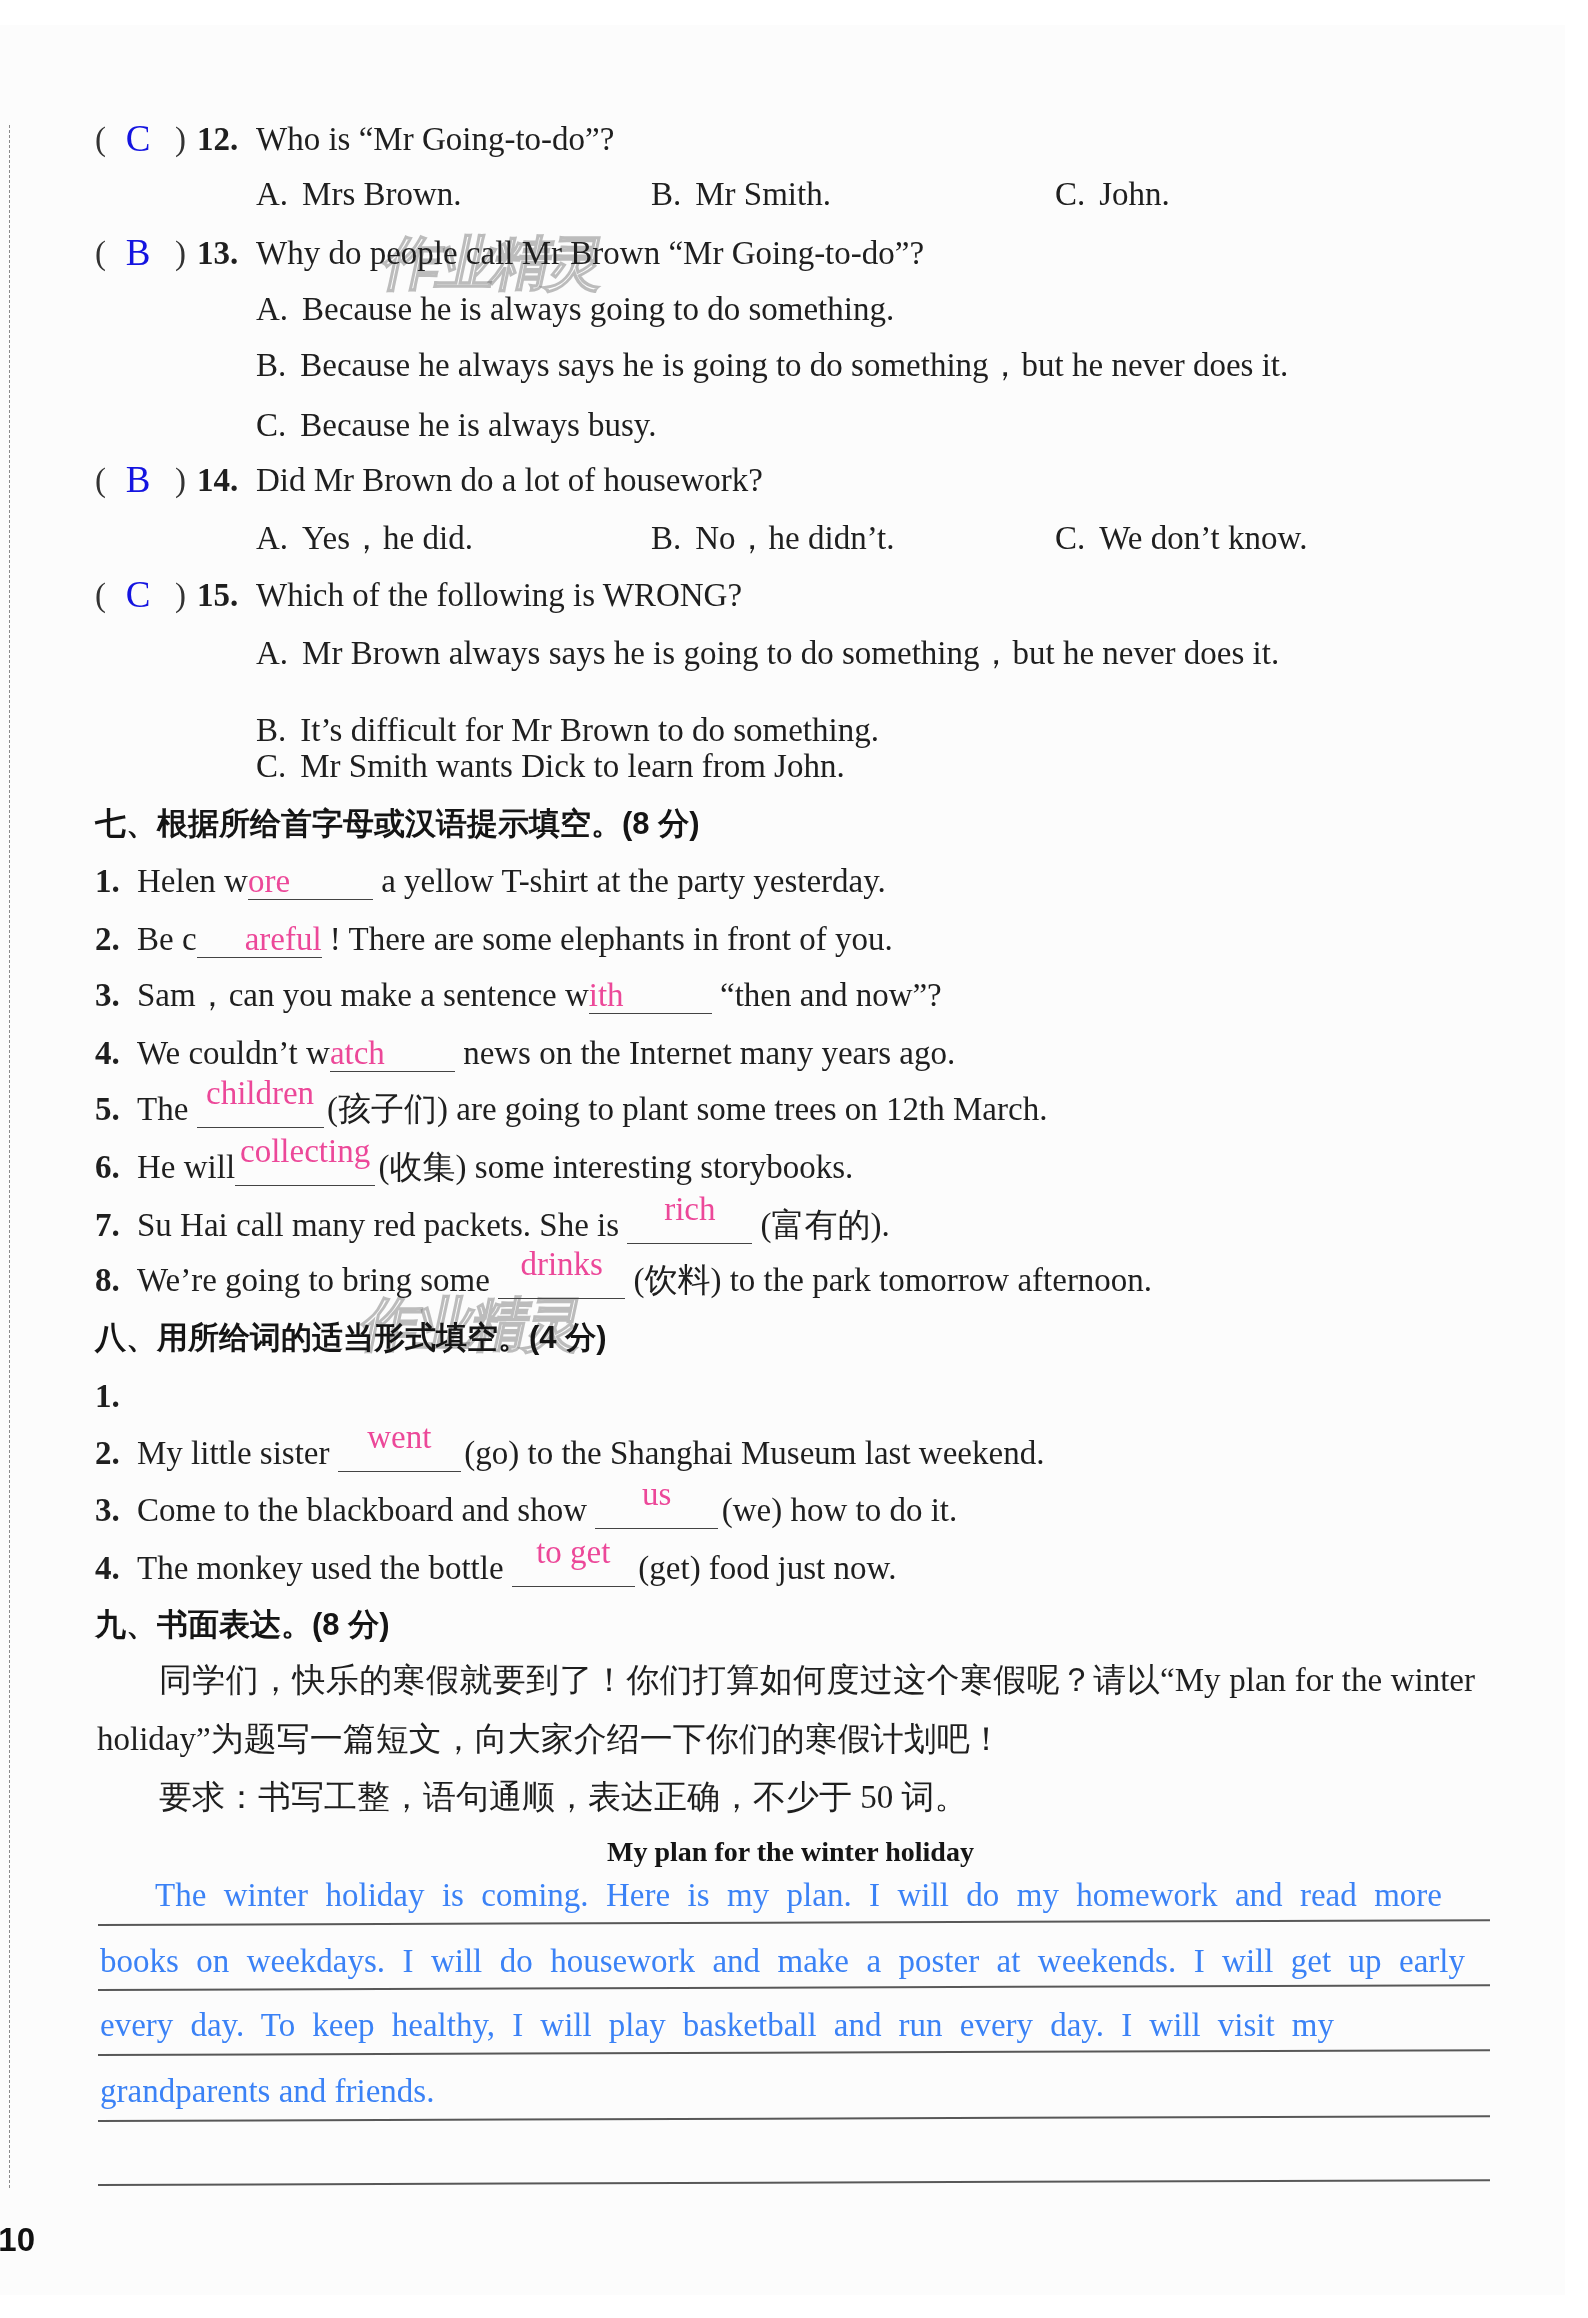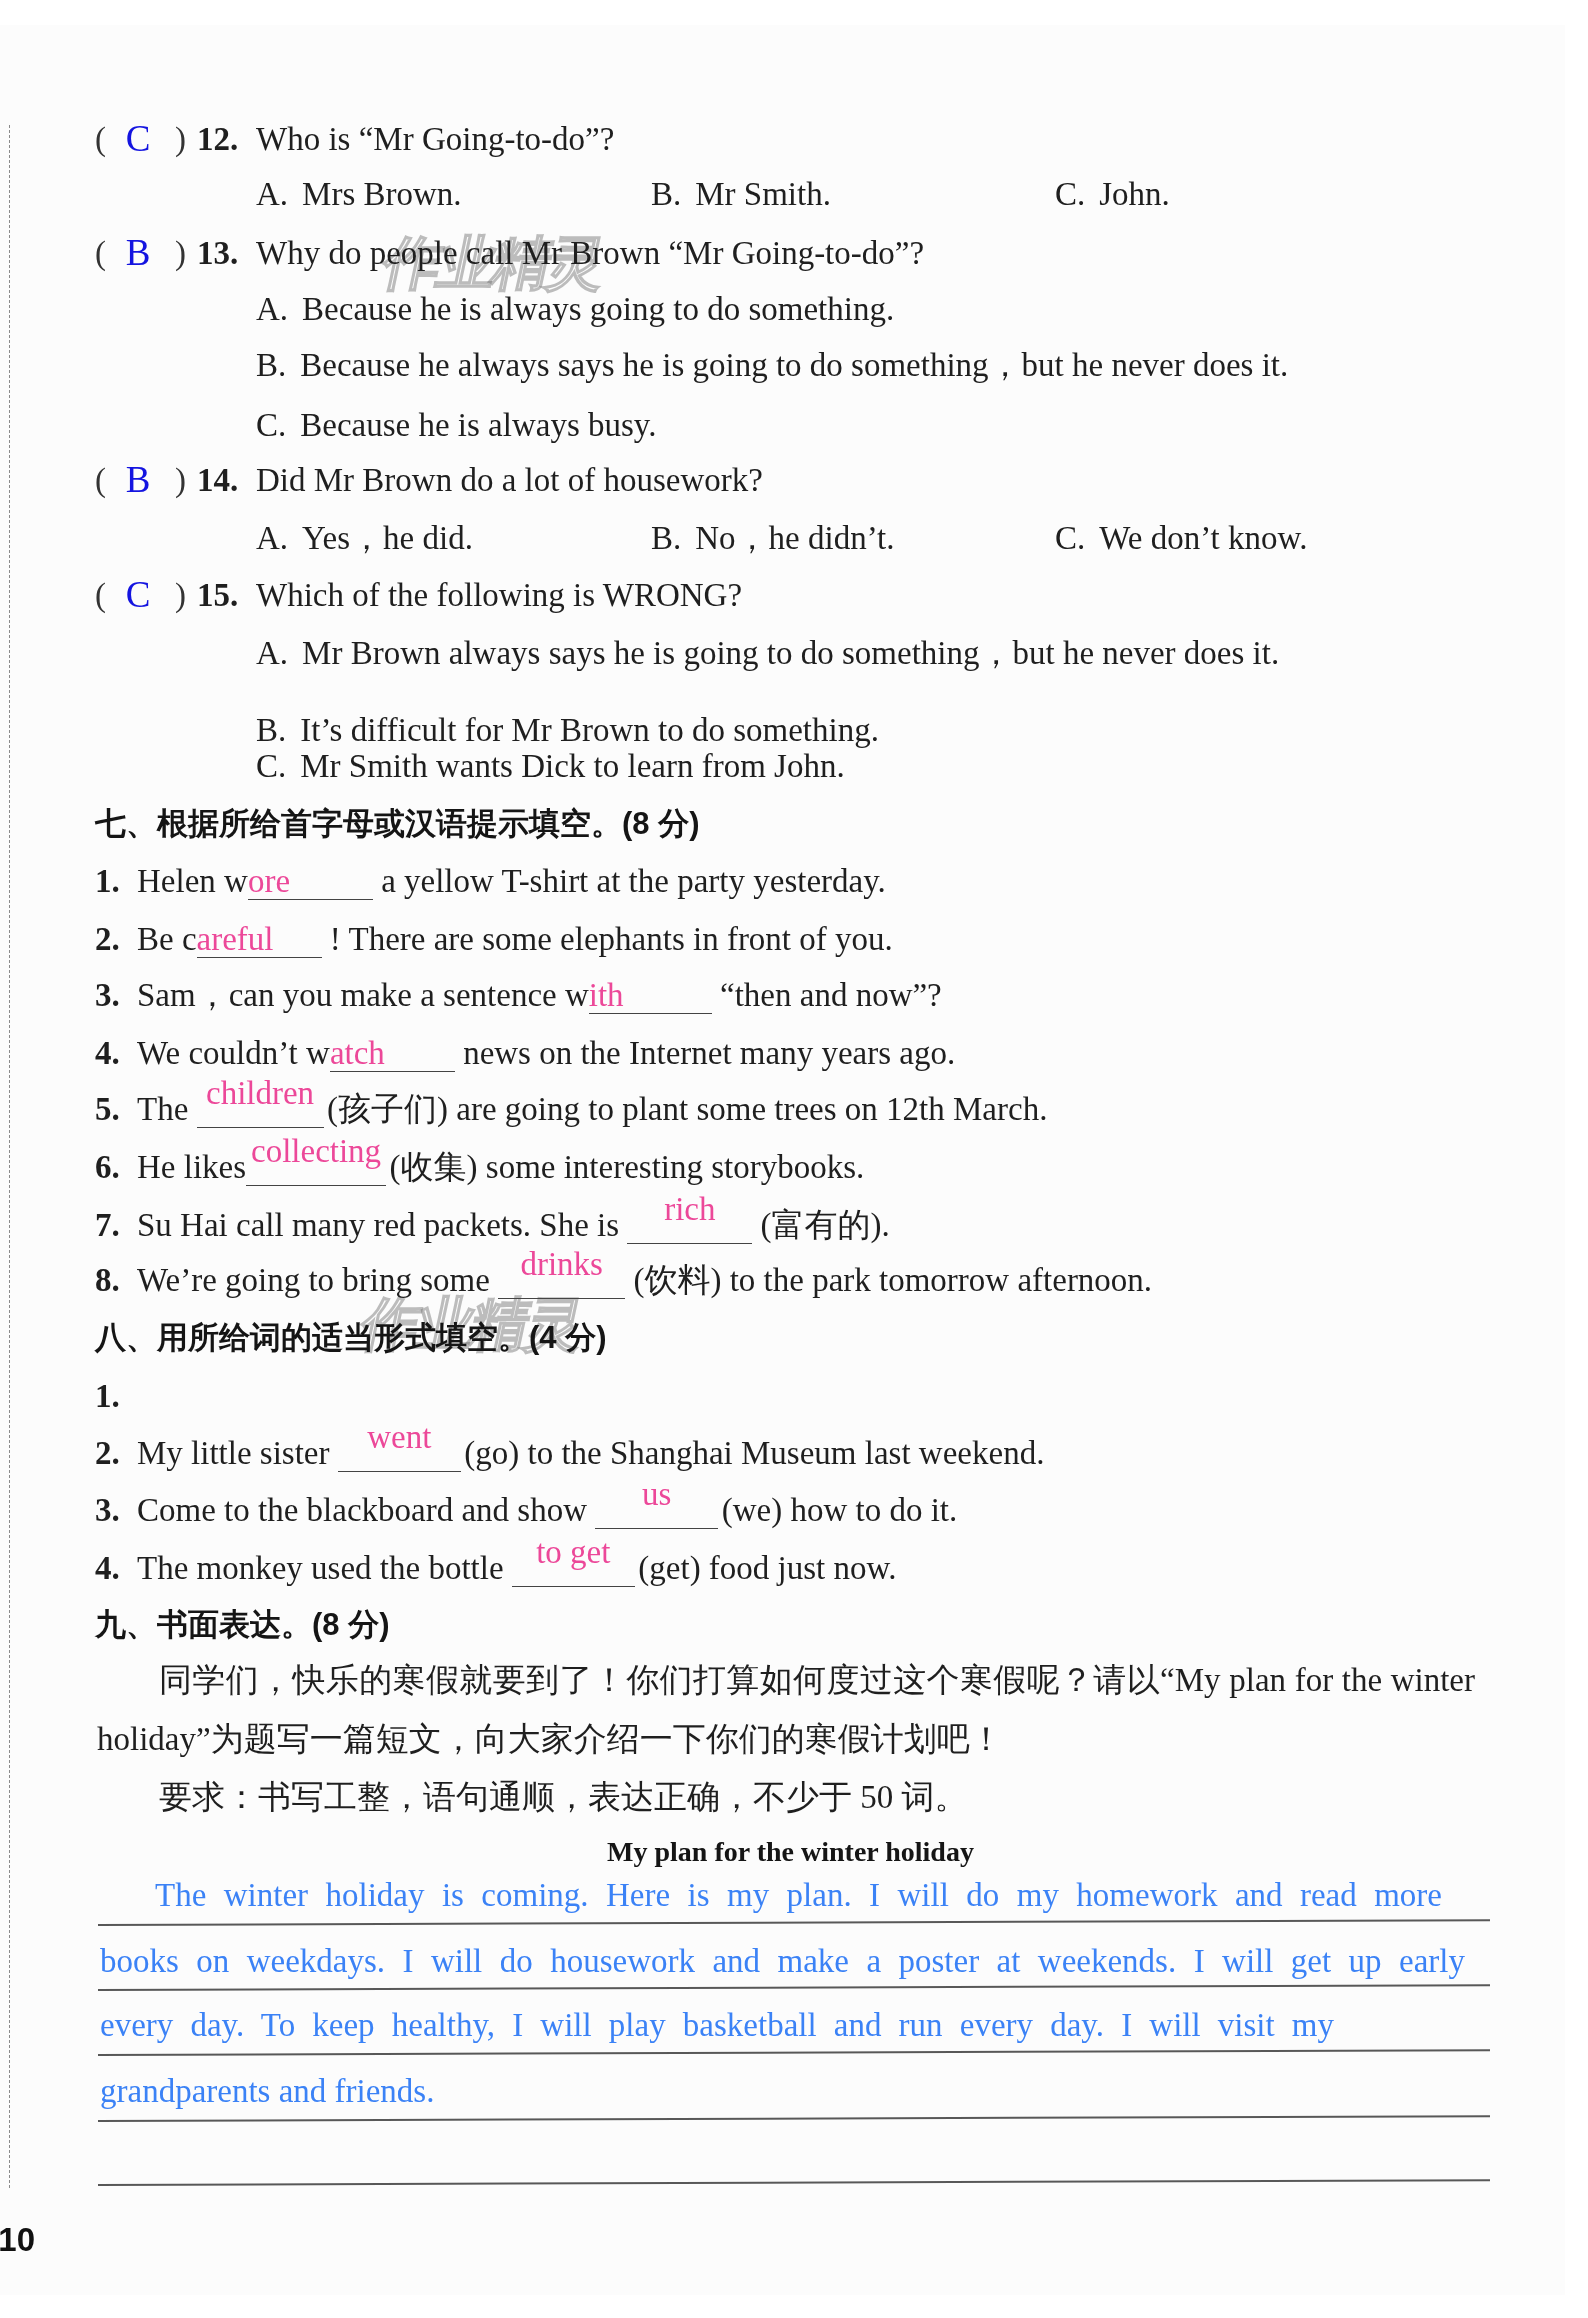--- a/index.html
+++ b/index.html
@@ -114,37 +114,37 @@
 <div class="ln" style="top:802px; width:1572px;">
   <span class="abs sec-head">七、根据所给首字母或汉语提示填空。(8 分)</span>
 </div>
 
 <div class="ln" style="top:859px; width:1572px;">
   <span class="abs inum">1.</span>
   <span class="abs ibody"><span>Helen </span><span>w</span><span class="blank" style="width:125px;"><span class="fill">ore</span></span><span> a yellow T-shirt at the party yesterday.</span></span>
 </div>
 <div class="ln" style="top:917px; width:1572px;">
   <span class="abs inum">2.</span>
-  <span class="abs ibody"><span>Be </span><span>c</span><span class="blank" style="width:125px;"><span class="fill">areful</span></span><span> !  There are some elephants in front of you.</span></span>
+  <span class="abs ibody"><span>Be </span><span>c</span><span class="blank" style="width:125px;text-align:right;"><span class="fill">areful</span></span><span> !  There are some elephants in front of you.</span></span>
 </div>
 <div class="ln" style="top:973px; width:1572px;">
   <span class="abs inum">3.</span>
   <span class="abs ibody"><span>Sam，can you make a sentence </span><span>w</span><span class="blank" style="width:123px;"><span class="fill">ith</span></span><span> “then and now”?</span></span>
 </div>
 <div class="ln" style="top:1031px; width:1572px;">
   <span class="abs inum">4.</span>
   <span class="abs ibody"><span>We couldn’t </span><span>w</span><span class="blank" style="width:125px;"><span class="fill">atch</span></span><span> news on the Internet many years ago.</span></span>
 </div>
 <div class="ln" style="top:1087px; width:1572px;">
   <span class="abs inum">5.</span>
   <span class="abs ibody"><span>The </span><span class="blank raised" style="width:127px;"><span class="fill">children</span></span><span class="after-tight">(孩子们) are going to plant some trees on 12th March.</span></span>
 </div>
 <div class="ln" style="top:1145px; width:1572px;">
   <span class="abs inum">6.</span>
-  <span class="abs ibody"><span>He likes</span><span class="blank raised" style="width:140px;"><span class="fill">collecting</span></span><span class="after-tight">(收集) some interesting storybooks.</span></span>
+  <span class="abs ibody"><span>He will</span><span class="blank raised" style="width:140px;"><span class="fill">collecting</span></span><span class="after-tight">(收集) some interesting storybooks.</span></span>
 </div>
 <div class="ln" style="top:1203px; width:1572px;">
   <span class="abs inum">7.</span>
   <span class="abs ibody"><span>Su Hai call many red packets. She is </span><span class="blank raised" style="width:125px;"><span class="fill">rich</span></span><span> (富有的).</span></span>
 </div>
 <div class="ln" style="top:1258px; width:1572px;">
   <span class="abs inum">8.</span>
   <span class="abs ibody"><span>We’re going to bring some </span><span class="blank raised" style="width:127px;"><span class="fill">drinks</span></span><span> (饮料) to the park tomorrow afternoon.</span></span>
 </div>
 

